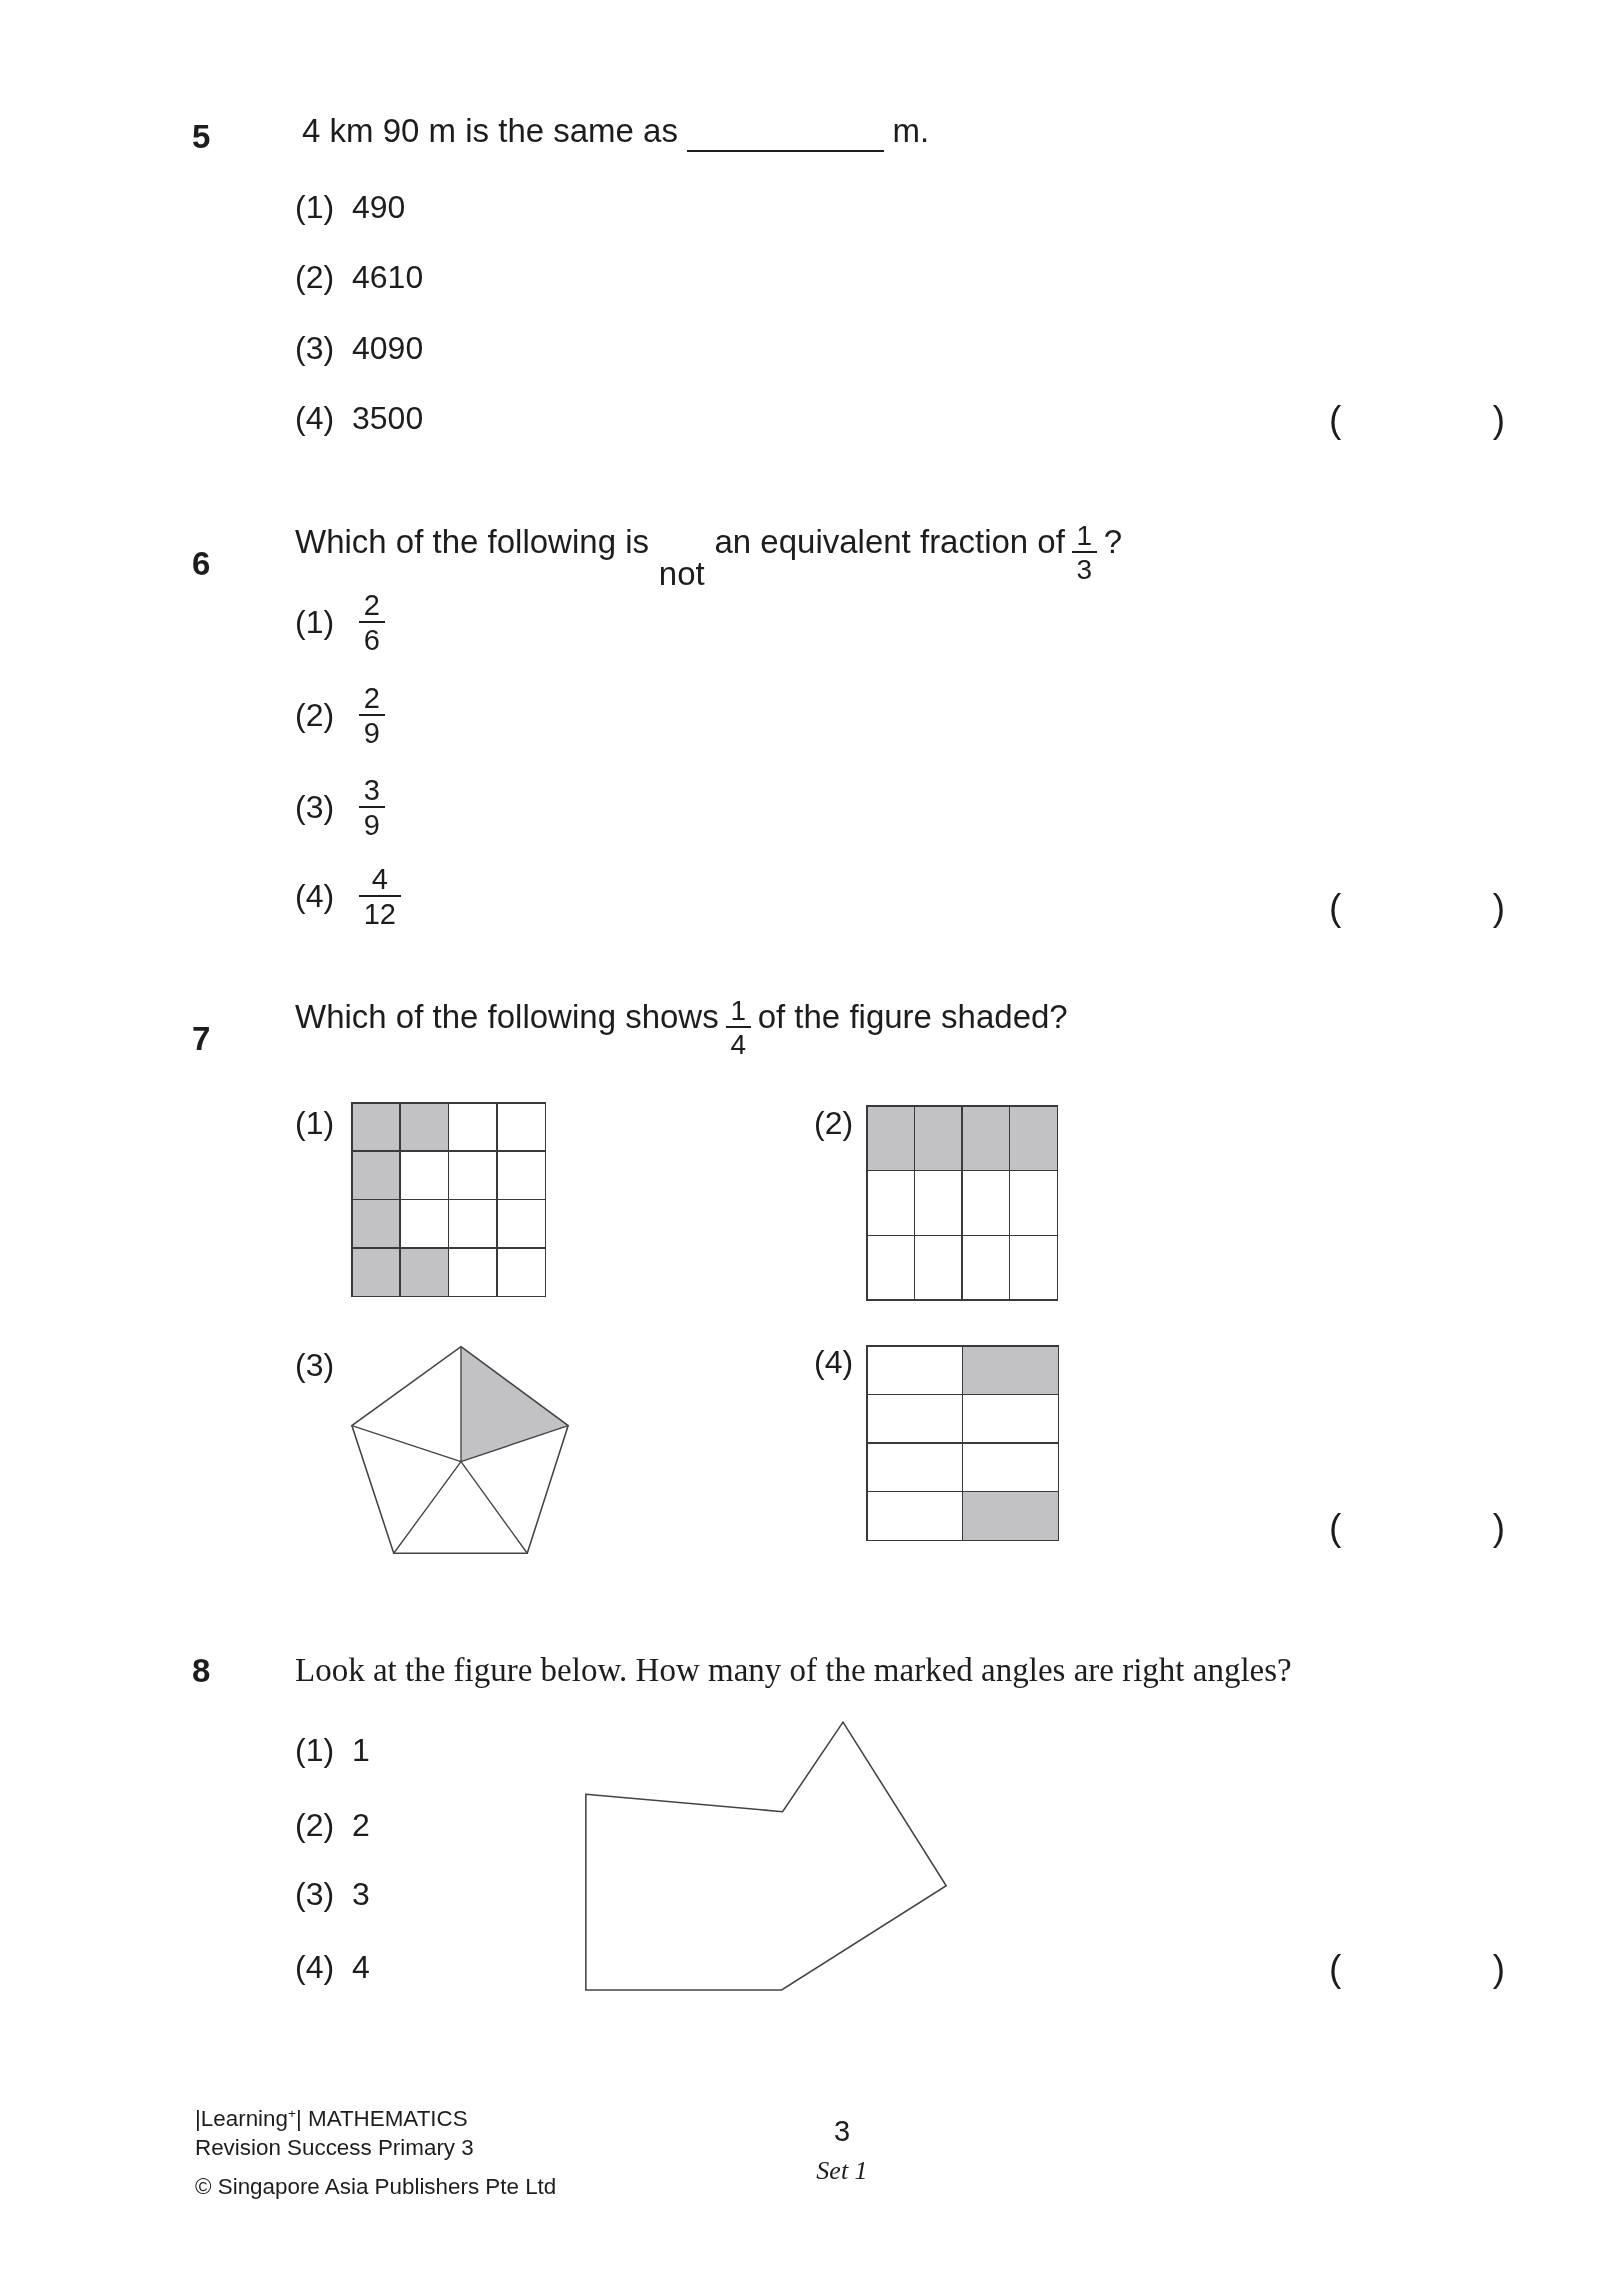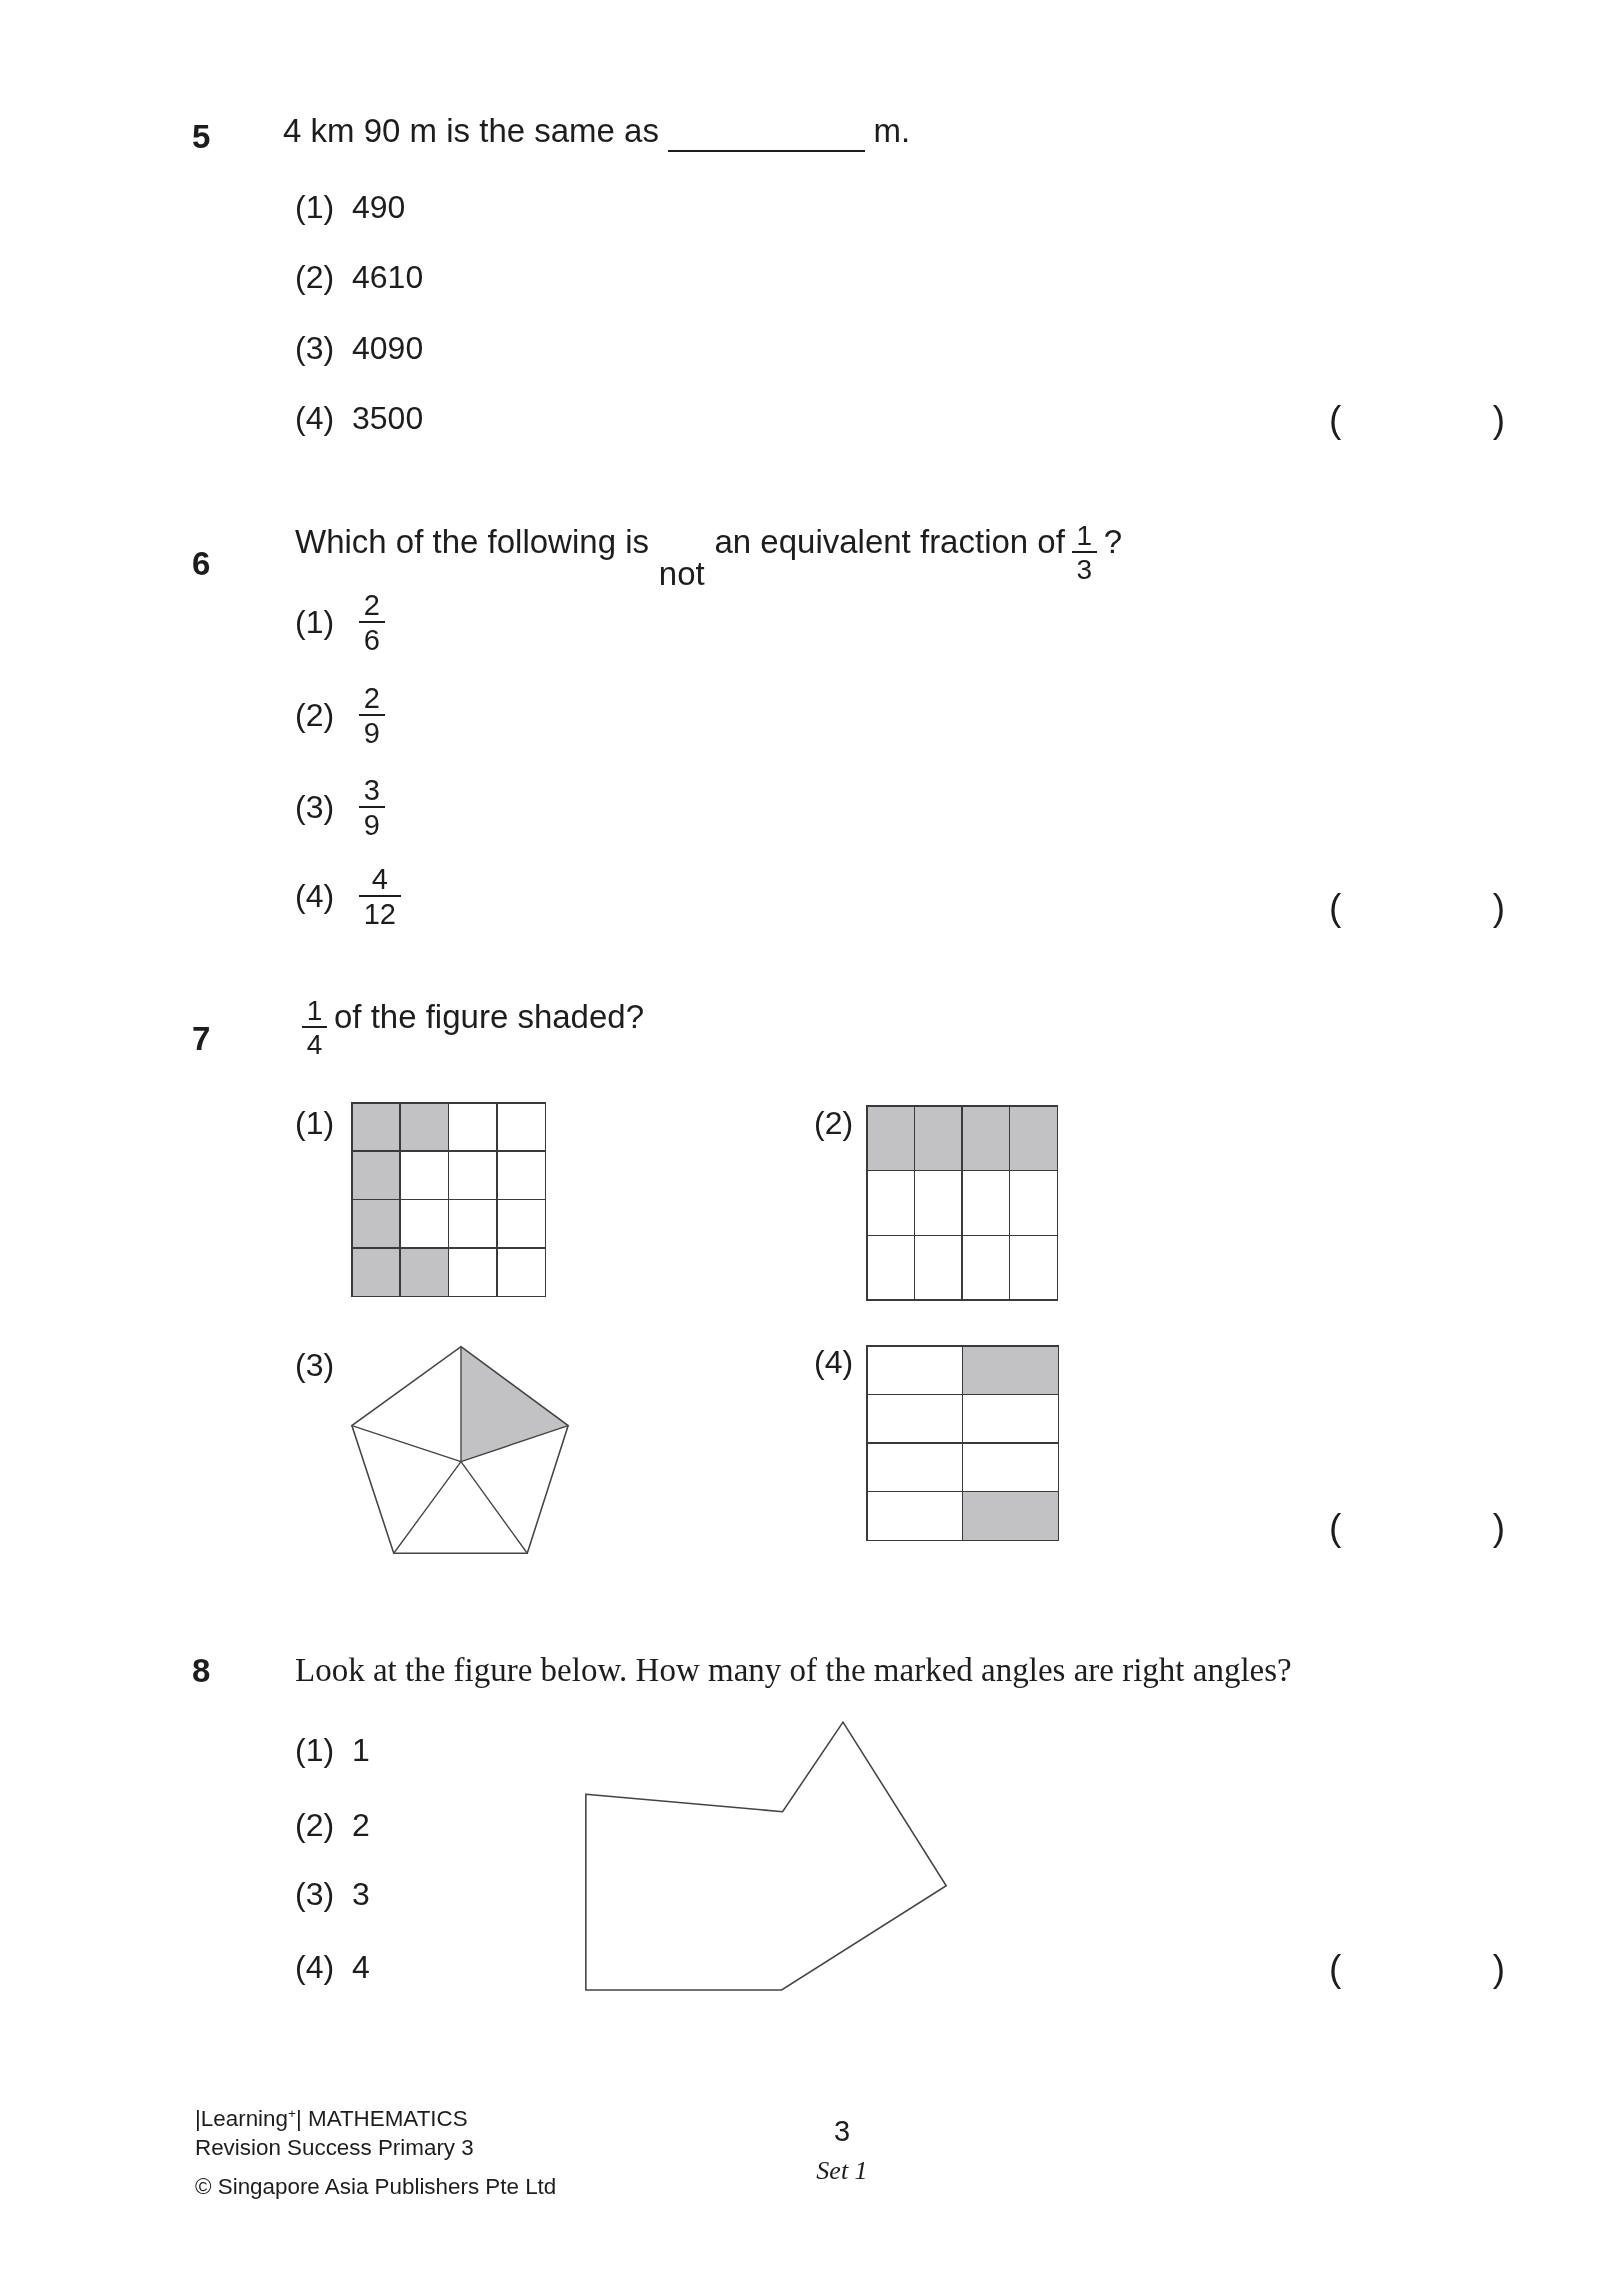--- a/index.html
+++ b/index.html
@@ -87,21 +87,21 @@
     text-align: center;
     width: 166px;
   }
   .page-num { font-size: 29px; line-height: 35px; }
   .set-label { font-size: 26px; line-height: 33px; font-style: italic; }
 </style>
 </head>
 <body>
 
 <div class="abs qnum" style="left:192px; top:115px;">5</div>
-<div class="abs qtitle baseline" style="left:283px; top:109px;">
+<div class="abs qtitle baseline" style="left:302px; top:109px;">
   <span>4 km 90 m is the same as</span>
   <span class="blank"></span>
   <span>m.</span>
 </div>
 <div class="abs opt-row" style="left:295px; top:186px;">
   <span class="opt-label">(1)</span>
   <span>490</span>
 </div>
 <div class="abs opt-row" style="left:295px; top:256px;">
   <span class="opt-label">(2)</span>
@@ -161,20 +161,21 @@
     <span class="den">12</span>
   </span>
 </div>
 <div class="bracket" style="top:886px;">
   <span>(</span>
   <span>)</span>
 </div>
 
 <div class="abs qnum" style="left:192px; top:1017px;">7</div>
 <div class="abs qtitle" style="left:295px; top:995px; height:88px;">
+  <span>Which of the following shows</span>
   <span class="frac">
     <span class="num">1</span>
     <span class="den">4</span>
   </span>
   <span>of the figure shaded?</span>
 </div>
 
 <div class="abs opt-row" style="left:295px; top:1102px;">
   <span>(1)</span>
 </div>

